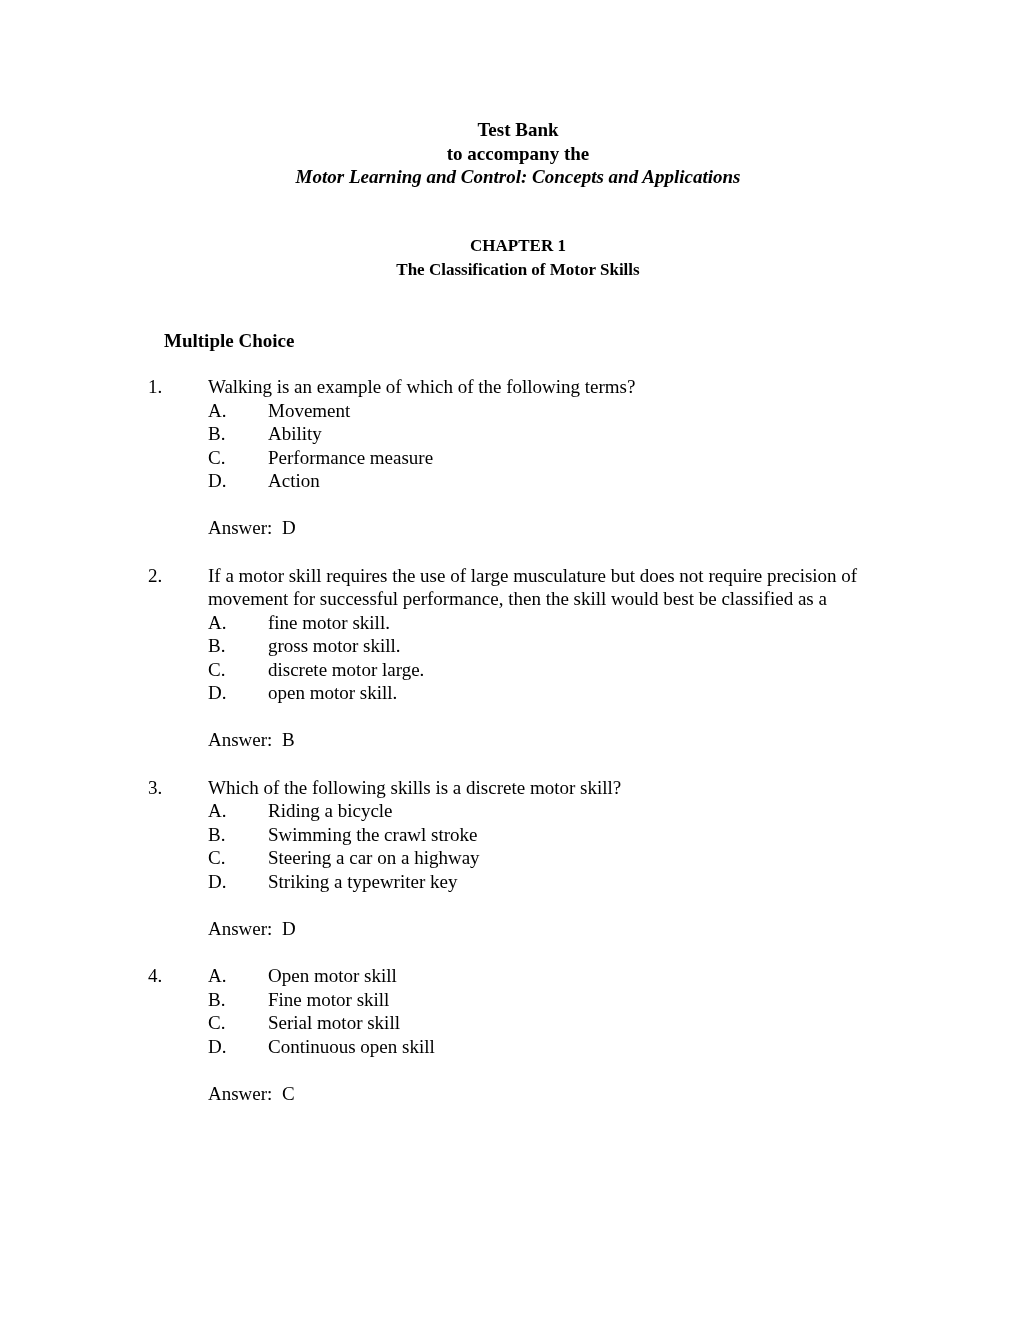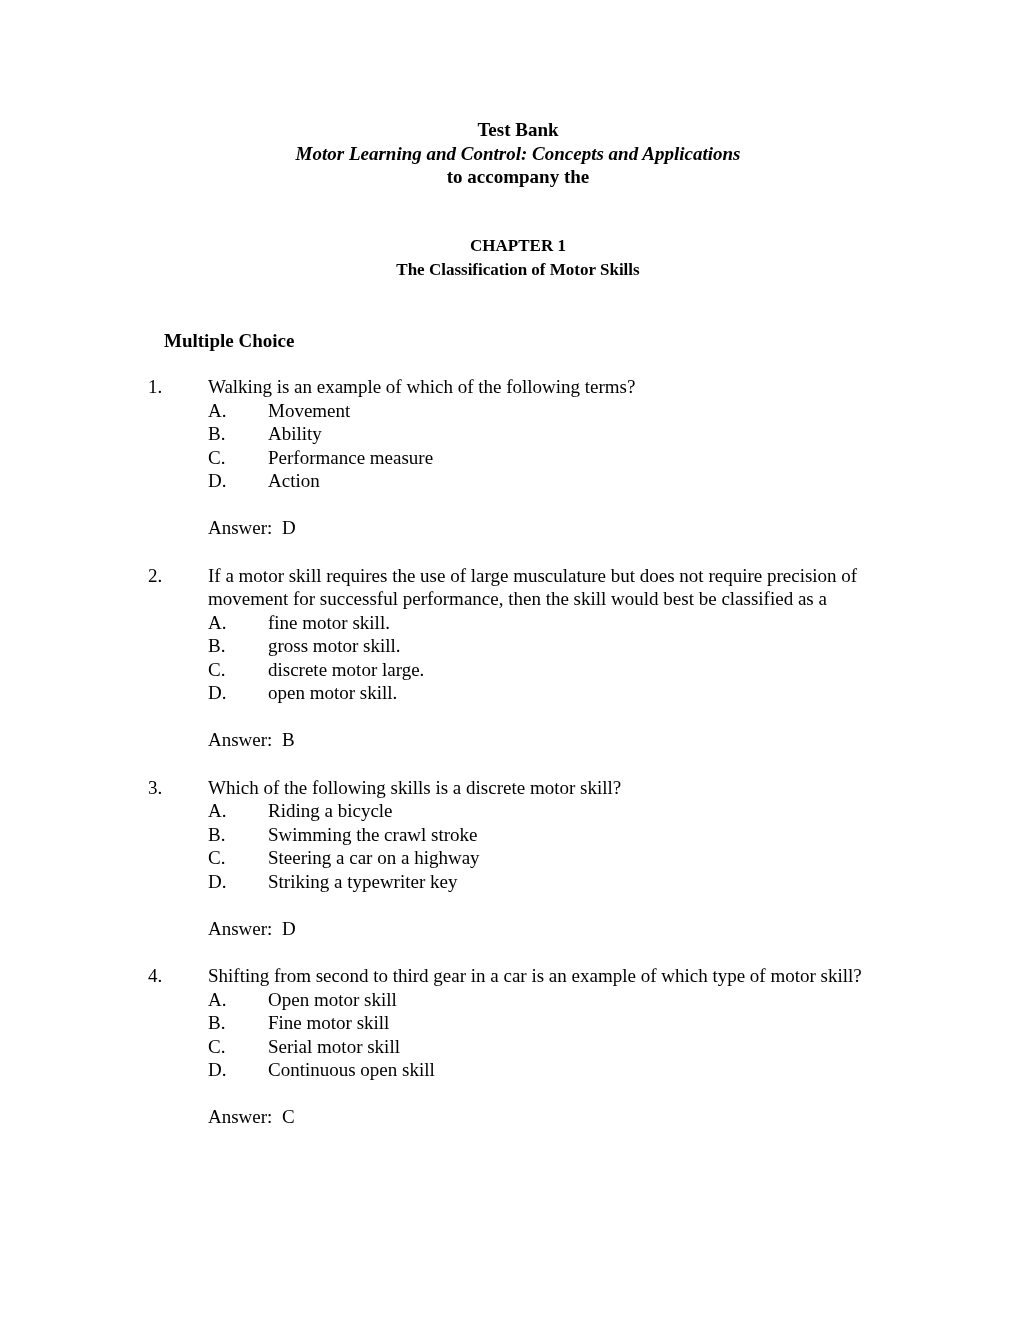--- a/index.html
+++ b/index.html
@@ -131,22 +131,22 @@
     font-style: normal;
   }
 </style>
 </head>
 <body>
 
 <div class="page">
 
   <div class="title-block">
     <div class="title-line">Test Bank</div>
+    <div class="title-line">to accompany the</div>
     <div class="title-line italic">Motor Learning and Control: Concepts and Applications</div>
-    <div class="title-line">to accompany the</div>
   </div>
 
   <div class="chapter-block">
     <div class="chapter-line">CHAPTER 1</div>
     <div class="chapter-line">The Classification of Motor Skills</div>
   </div>
 
   <div class="section-heading">Multiple Choice</div>
 
   <div class="questions" id="question-list">
@@ -174,21 +174,21 @@
         <div class="q-stem"><span class="q-num">3.</span><span>Which of the following skills is a discrete motor skill?</span></div>
         <ul class="options">
           <li class="option"><span class="opt-letter">A.</span><span>Riding a bicycle</span></li>
           <li class="option"><span class="opt-letter">B.</span><span>Swimming the crawl stroke</span></li>
           <li class="option"><span class="opt-letter">C.</span><span>Steering a car on a highway</span></li>
           <li class="option"><span class="opt-letter">D.</span><span>Striking a typewriter key</span></li>
         </ul>
         <div class="answer-line"><span class="answer-label">Answer</span><span class="answer-colon">:</span>&nbsp;&nbsp;<span class="answer-value">D</span></div>
       </div>
       <div class="question">
-        <div class="q-stem"><span class="q-num">4.</span><span>Shifting from second to third gear in a car is an example of which type of motor skill?</span></div>
+        <div class="q-stem"><span class="q-num">4.</span></div>
         <ul class="options">
           <li class="option"><span class="opt-letter">A.</span><span>Open motor skill</span></li>
           <li class="option"><span class="opt-letter">B.</span><span>Fine motor skill</span></li>
           <li class="option"><span class="opt-letter">C.</span><span>Serial motor skill</span></li>
           <li class="option"><span class="opt-letter">D.</span><span>Continuous open skill</span></li>
         </ul>
         <div class="answer-line"><span class="answer-label">Answer</span><span class="answer-colon">:</span>&nbsp;&nbsp;<span class="answer-value">C</span></div>
       </div>
     </div>
 

